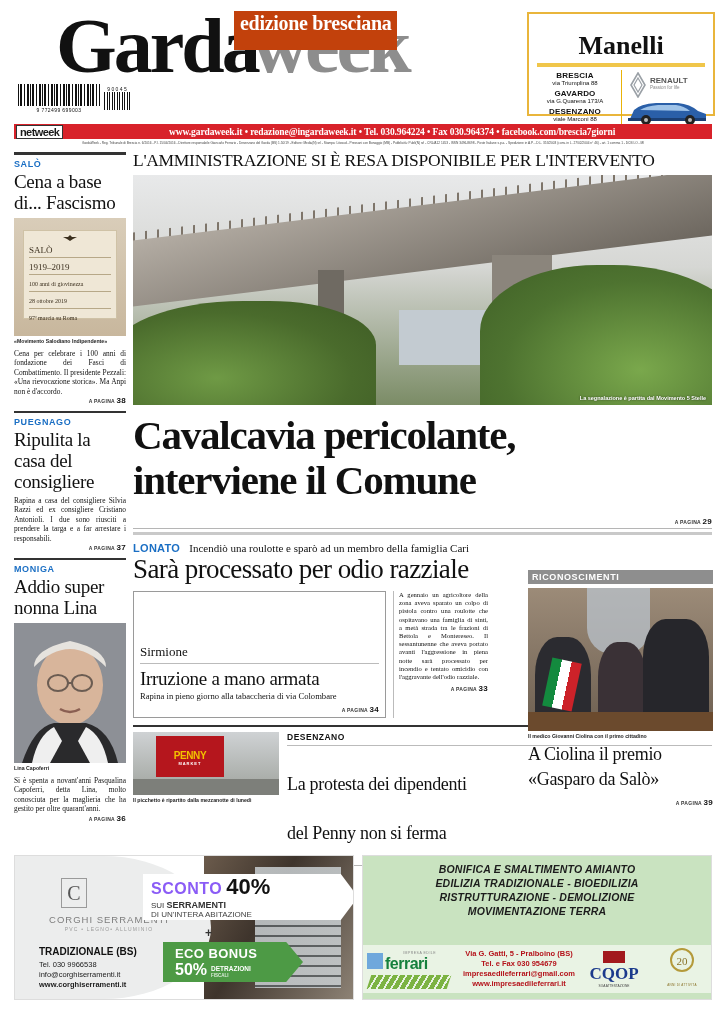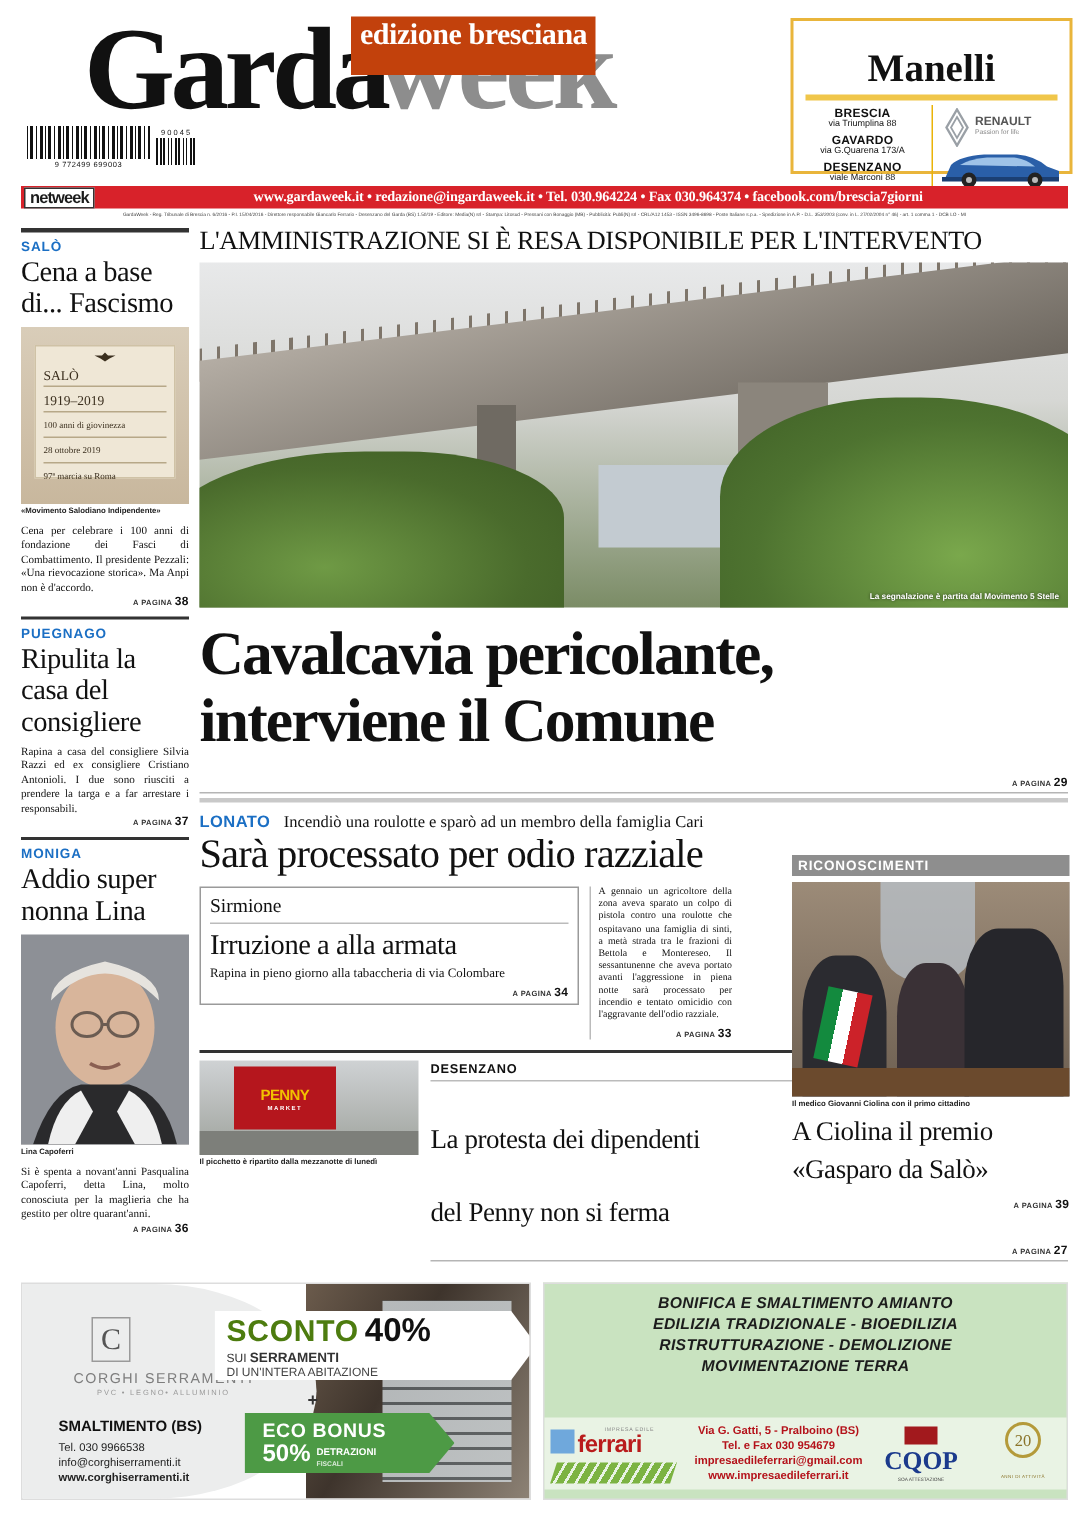--- a/index.html
+++ b/index.html
@@ -185,21 +185,21 @@
   .lonato-head {
     font-family:"Liberation Serif", serif; font-size:27px; line-height:29px;
     color:#111; letter-spacing:-0.6px; margin-top:1px;
   }
 
   
   .subgrid { display:flex; margin-top:7px; gap:7px; }
   .sg-left { width:253px; }
   .sg-right { width:95px; border-left:1px solid #bbb; padding-left:5px; }
   .boxed { border:1px solid #9a9a9a; padding:4px 6px 3px 6px; }
-  .sirm-kick { font-family:"Liberation Serif", serif; font-size:13px; color:#111; }
+  .sirm-kick { font-family:"Liberation Serif", serif; font-size:13px; color:#111;margin-top:48px; }
   .sirm-rule { border-top:1px solid #bbb; margin:3px 0 4px 0; }
   .sirm-head { font-family:"Liberation Serif", serif; font-size:19px; line-height:21px; color:#111; letter-spacing:-0.3px; }
   .sirm-deck { font-family:"Liberation Serif", serif; font-size:8.6px; color:#111; margin-top:2px; }
   .col-txt { font-family:"Liberation Serif", serif; font-size:6.6px; line-height:8.2px; text-align:justify; color:#111; }
 
   
   .penny-row { display:flex; margin-top:7px; gap:8px; border-top:2px solid #333; padding-top:5px; }
   .penny-photo-wrap { width:146px; }
   .penny-photo { height:63px; background:linear-gradient(#cfd2d4,#9ea29c); position:relative; overflow:hidden; }
   .penny-sign { position:absolute; left:16%; top:6%; width:46%; height:66%; background:#b5161d; }
@@ -237,41 +237,41 @@
   .cor-name { position:absolute; left:14px; top:58px; width:160px; text-align:center; font-family:"Liberation Sans",sans-serif; font-size:9.5px; color:#7d7d7d; letter-spacing:1px;}
   .cor-sub { position:absolute; left:14px; top:70px; width:160px; text-align:center; font-family:"Liberation Sans",sans-serif; font-size:5px; color:#9a9a9a; letter-spacing:1.2px;}
   .cor-city { position:absolute; left:24px; top:90px; font-family:"Liberation Sans",sans-serif; font-weight:bold; font-size:10px; color:#111;}
   .cor-line { position:absolute; left:24px; font-family:"Liberation Sans",sans-serif; font-size:7.5px; color:#222;}
   .cor-photo { position:absolute; right:0; top:0; width:44%; height:100%;
     background:linear-gradient(120deg,#6b5b4c 0%,#3e342c 40%,#8d8275 100%); }
   .cor-win { position:absolute; right:8%; top:8%; width:58%; height:84%;
     background:repeating-linear-gradient(to bottom,#c9cfd2 0 8px,#5b6164 8px 10px); opacity:.85;}
   .sconto-wrap { position:absolute; left:128px; top:18px; width:215px; height:46px;
     background:#fff; clip-path:polygon(0 0, 92% 0, 100% 50%, 92% 100%, 0 100%); padding-left:8px;}
-  .sconto-t { font-family:"Liberation Sans",sans-serif; font-weight:bold; font-size:20px; color:#4d7c0f; letter-spacing:.5px;}
+  .sconto-t { font-family:"Liberation Sans",sans-serif; font-weight:bold; font-size:16px; color:#8b5cf6; letter-spacing:.5px;}
   .sconto-40 { font-family:"Liberation Sans",sans-serif; font-weight:bold; font-size:22px; color:#111;}
   .sconto-l2 { font-family:"Liberation Sans",sans-serif; font-size:8px; color:#333;}
   .sconto-l2 b { font-size:9px; }
   .sconto-l3 { font-family:"Liberation Sans",sans-serif; font-size:8px; color:#444;}
   .plus { position:absolute; left:190px; top:70px; font-family:"Liberation Sans",sans-serif; font-weight:bold; font-size:12px; color:#333;}
   .eco { position:absolute; left:148px; top:86px; width:140px; height:40px; background:#4d9a45;
     clip-path:polygon(0 0, 88% 0, 100% 50%, 88% 100%, 0 100%); padding:4px 0 0 12px;}
   .eco-t { font-family:"Liberation Sans",sans-serif; font-weight:bold; font-size:13px; color:#fff; letter-spacing:.4px;}
   .eco-b { display:flex; align-items:flex-end; }
   .eco-50 { font-family:"Liberation Sans",sans-serif; font-weight:bold; font-size:16px; color:#fff;}
   .eco-det { font-family:"Liberation Sans",sans-serif; font-weight:bold; font-size:6.5px; color:#fff; margin-left:4px; line-height:7px;}
   .eco-det small { font-size:4.5px; opacity:.8; display:block;}
 
   .ad-ferrari { flex:1; border:1px solid #ddd; background:#c9e3c0; position:relative; }
   .fer-list { padding:6px 6px 0 6px; text-align:center; }
   .fer-list div { font-family:"Liberation Sans", sans-serif; font-style:italic; font-weight:bold;
     font-size:10.5px; color:#1c1c1c; line-height:14px; letter-spacing:.2px; }
   .fer-bottom { position:absolute; left:0; bottom:6px; width:100%; height:48px; background:#e9f3e4; display:flex; align-items:center; }
   .fer-logo { width:100px; position:relative; height:44px; }
-  .fer-logo .ftxt { position:absolute; left:22px; top:8px; font-family:"Liberation Sans",sans-serif; font-weight:bold; font-size:16px; color:#b91c1c; letter-spacing:-.5px;}
+  .fer-logo .ftxt { position:absolute; left:22px; top:8px; font-family:"Liberation Sans",sans-serif; font-weight:bold; font-size:16px; color:#15803d; letter-spacing:-.5px;}
   .fer-logo .ftop { position:absolute; left:40px; top:4px; font-family:"Liberation Sans",sans-serif; font-size:3.5px; color:#888; letter-spacing:.5px;}
   .fer-logo .fhouse { position:absolute; left:4px; top:6px; width:16px; height:16px; background:#6fa8dc; }
   .fer-logo .fgrid { position:absolute; left:6px; bottom:2px; width:80px; height:14px;
     background:repeating-linear-gradient(105deg,#7cb342 0 5px,#e9f3e4 5px 7px); transform:skewX(-18deg);}
   .fer-addr { flex:1; text-align:center; }
   .fer-addr div { font-family:"Liberation Sans",sans-serif; font-weight:bold; font-size:7.5px; color:#b4121a; line-height:10px;}
   .fer-cqop { width:78px; text-align:center; font-family:"Liberation Serif",serif; font-weight:bold; font-size:17px; color:#1b3a8c;}
   .fer-cqop .red { display:block; width:22px; height:12px; background:#a2191d; margin:0 auto 1px auto;}
   .fer-cqop small { display:block; font-family:"Liberation Sans",sans-serif; font-size:3.2px; color:#444; font-weight:normal;}
   .fer-seal { width:58px; text-align:center; }
@@ -438,21 +438,21 @@
         <span class="lonato-sub">Incendiò una roulotte e sparò ad un membro della famiglia Cari</span>
       </div>
       <div class="lonato-head">Sarà processato per odio razziale</div>
     </div>
 
     <div class="subgrid">
       <div class="sg-left">
         <div class="boxed">
           <div class="sirm-kick">Sirmione</div>
           <div class="sirm-rule"></div>
-          <div class="sirm-head">Irruzione a alla armata</div>
+          <div class="sirm-head">Irruzione a mano armata</div>
           <div class="sirm-deck">Rapina in pieno giorno alla tabaccheria di via Colombare</div>
           <div class="apagina" style="margin-top:4px;">
             <span>A PAGINA</span>
             <span class="num">34</span>
           </div>
         </div>
       </div>
       <div class="sg-right">
         <div class="col-txt">A gennaio un agricoltore della zona aveva sparato un colpo di pistola contro una roulotte che ospitavano una famiglia di sinti, a metà strada tra le frazioni di Bettola e Montereseo. Il sessantunenne che aveva portato avanti l'aggressione in piena notte sarà processato per incendio e tentato omicidio con l'aggravante dell'odio razziale.</div>
         <div class="apagina" style="margin-top:3px;">
@@ -512,21 +512,21 @@
     <div class="ad-corghi">
       <div class="cor-photo">
         <div class="cor-win"></div>
       </div>
       <div class="cor-left"></div>
       <div class="cor-logo">
           <span>C</span>
         </div>
       <div class="cor-name">CORGHI SERRAMENTI</div>
       <div class="cor-sub">PVC • LEGNO• ALLUMINIO</div>
-      <div class="cor-city">SMALTIMENTO (BS)</div>
+      <div class="cor-city">TRADIZIONALE (BS)</div>
       <div class="cor-line" style="top:104px;">Tel. 030 9966538</div>
       <div class="cor-line" style="top:114px;">info@corghiserramenti.it</div>
       <div class="cor-line" style="top:124px; font-weight:bold;">www.corghiserramenti.it</div>
 
       <div class="sconto-wrap">
         <span class="sconto-t">SCONTO</span>
         <span class="sconto-40">40%</span>
         <div class="sconto-l2">
           <span>SUI</span>
           <b>SERRAMENTI</b>

